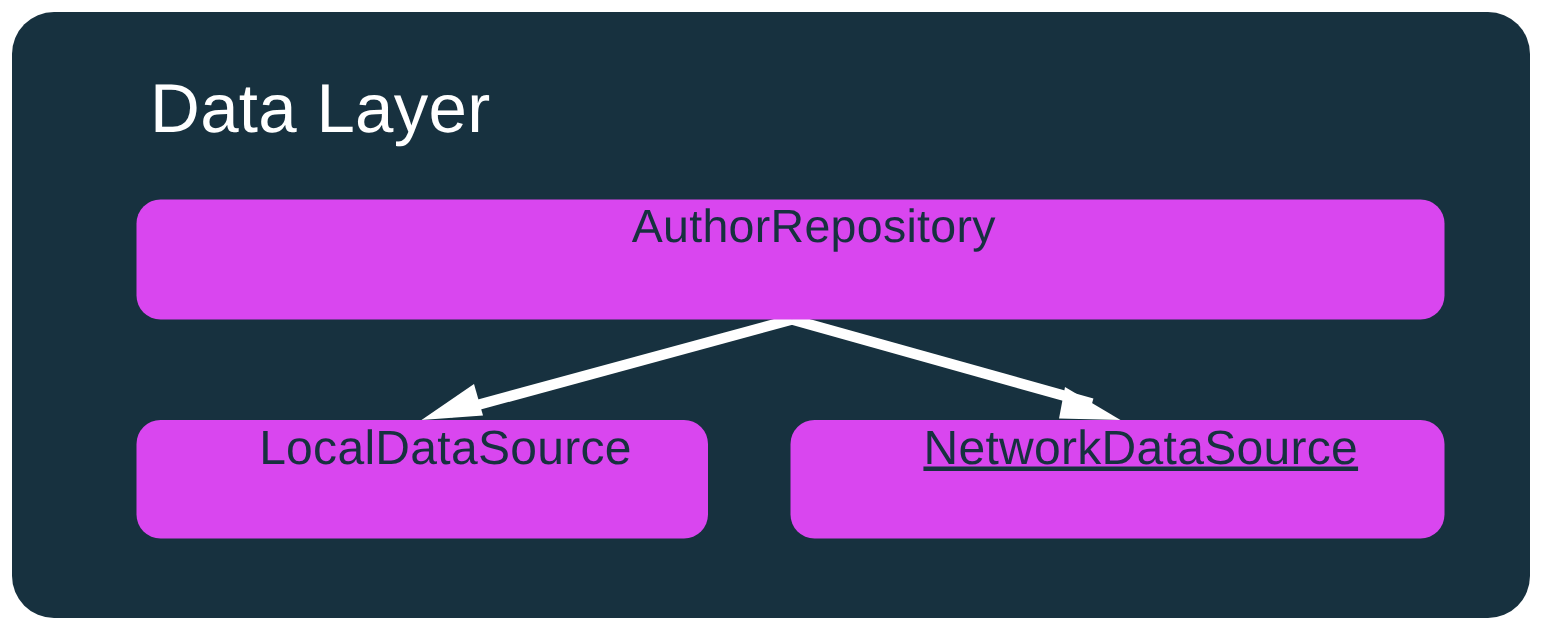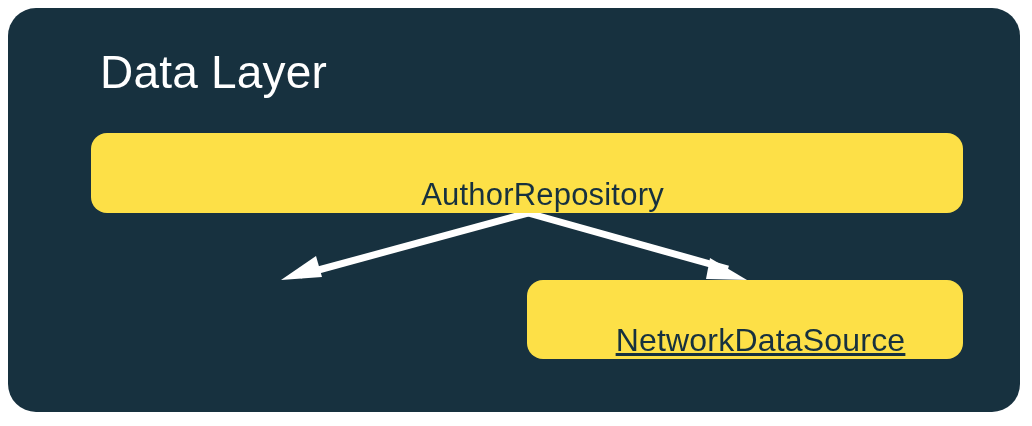--- a/index.html
+++ b/index.html
@@ -35,25 +35,25 @@
     top: 36px;
     color: #FFFFFF;
     font-size: 46px;
     line-height: 56px;
     font-weight: 400;
     letter-spacing: 0.2px;
     white-space: nowrap;
   }
   .node {
     position: absolute;
-    background: #fde047;
+    background: #d946ef;
     color: #17313F;
     border-radius: 16px;
     display: flex;
-    align-items: flex-end;
+    align-items: flex-start;
     justify-content: center;
     box-sizing: border-box;
     font-weight: 400;
     letter-spacing: 0.2px;
     white-space: nowrap;
     padding-left: 31px;
   }
   .node-repo {
     left: 91px;
     top: 133px;
@@ -102,18 +102,21 @@
     <g>
       <line x1="528" y1="213" x2="728" y2="269" stroke="#FFFFFF" stroke-width="7" stroke-linecap="butt"></line>
       <polygon points="747,280 710,258 706,279" fill="#FFFFFF"></polygon>
     </g>
   </svg>
 
   <div class="node node-repo">
     <span>AuthorRepository</span>
   </div>
 
+  <div class="node node-local">
+    <span>LocalDataSource</span>
+  </div>
 
   <div class="node node-network">
     <span>NetworkDataSource</span>
   </div>
 
 </div>
 
 </body></html>

